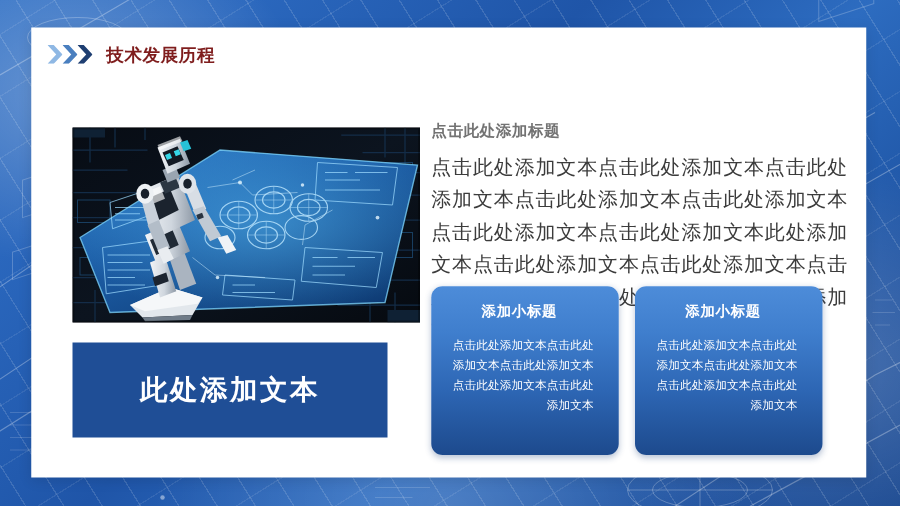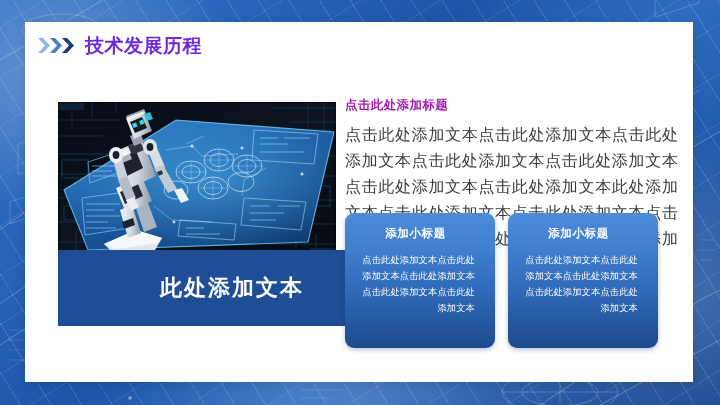--- a/index.html
+++ b/index.html
@@ -59,23 +59,23 @@
     position: absolute;
     left: 13px;
     top: 14px;
     display: flex;
     align-items: center;
     gap: 11px;
   }
   .chev-group { display: flex; align-items: center; gap: 0px; }
   .chev { display: block; }
   #page-title {
-    font-size: 19px;
+    font-size: 14px;
     font-weight: bold;
-    color: #6d28d9;
+    color: #7f1d1d;
     letter-spacing: .5px;
     line-height: 1;
     white-space: nowrap;
   }
 
   
   #media-block {
     position: absolute;
     left: 33px;
     top: 80px;
@@ -87,48 +87,47 @@
     width: 278px;
     height: 156px;
     overflow: hidden;
     background: #06090f;
   }
   #photo svg { display: block; width: 278px; height: 156px; }
 
   #caption-bar {
     position: absolute;
     left: 0;
-    top: 148px;
+    top: 172px;
     width: 252px;
     height: 76px;
     background: #1f4e96;
     display: flex;
     align-items: center;
     justify-content: center;
-    padding-left: 48px;
   }
   #caption-text {
     color: #ffffff;
     font-size: 22px;
     font-weight: bold;
     letter-spacing: 2px;
     white-space: nowrap;
   }
 
   
   #text-col {
     position: absolute;
     left: 320px;
     top: 76px;
     width: 333px;
   }
   #section-title {
     font-size: 12.5px;
     font-weight: bold;
-    color: #a21caf;
+    color: #737373;
     letter-spacing: .4px;
     margin: 0 0 9px 0;
     line-height: 1.2;
   }
   #section-body {
     font-size: 16px;
     color: #3c3c3c;
     line-height: 1.62;
     letter-spacing: .1px;
     margin: 0;
@@ -148,20 +147,21 @@
     width: 150px;
     height: 135px;
     border-radius: 9px;
     background: linear-gradient(180deg, #4d8cd9 0%, #3f7ecd 28%, #2d66b4 62%, #1d4a8d 100%);
     box-shadow: 0 2px 5px rgba(23,61,120,0.30);
     box-sizing: border-box;
     padding: 13px 20px 10px 11px;
     display: flex;
     flex-direction: column;
     align-items: center;
+    margin-top: 16px;
   }
   .card-title {
     color: #ffffff;
     font-size: 11.5px;
     font-weight: bold;
     letter-spacing: .6px;
     margin-bottom: 12px;
     white-space: nowrap;
   }
   .card-body {

